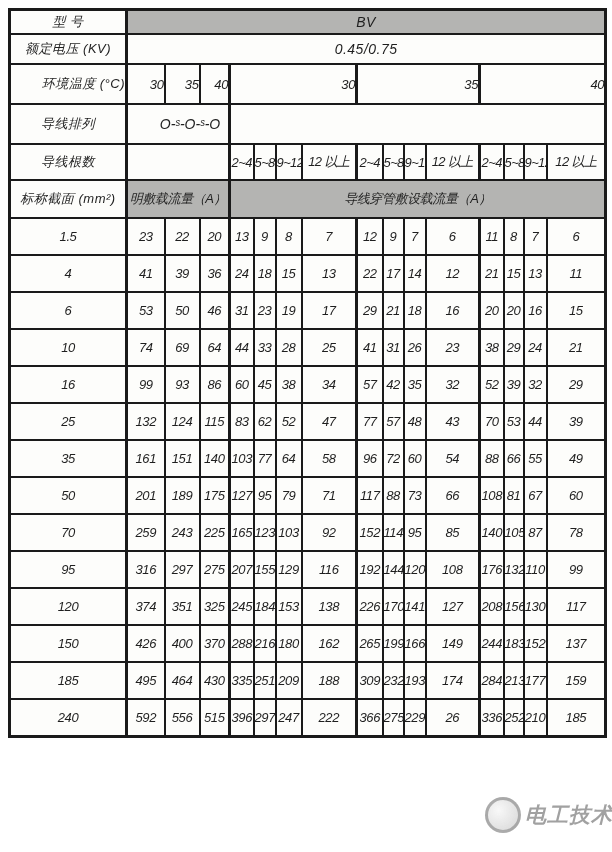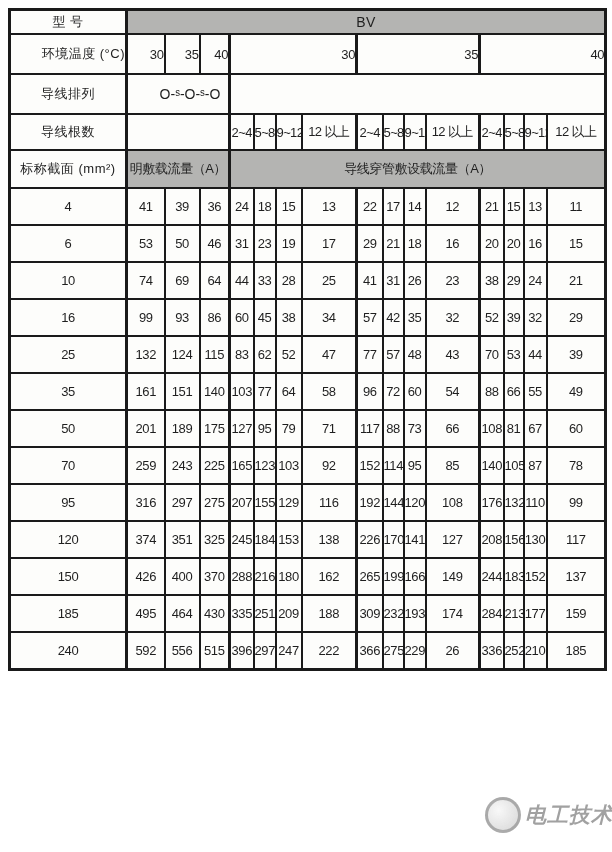--- a/index.html
+++ b/index.html
@@ -9,20 +9,21 @@
   }
   html,body{margin:0;padding:0;}
   body{
     width:612px;height:852px;background:#ffffff;position:relative;overflow:hidden;
     font-family:"Liberation Sans","DejaVu Sans",sans-serif;
   }
   table{
     border-collapse:collapse;table-layout:fixed;
     width:596px;margin:8px;
     border:3px solid var(--line);
+    font-style:italic;
   }
   td{
     border:2px solid var(--line);
     background:var(--cellbg);
     text-align:center;vertical-align:middle;
     padding:0;color:#1f1f1f;
     font-size:13px;letter-spacing:-0.4px;
     overflow:hidden;white-space:nowrap;
   }
   td.lab{font-size:13px;letter-spacing:0.5px;}
@@ -78,20 +79,24 @@
     <col style="width:24px">
       <col style="width:20px">
       <col style="width:23px">
       <col style="width:59px">
   </colgroup>
   <tbody>
     <tr class="r-type">
       <td class="lab thickR">型  号</td>
       <td colspan="15" class="gray big">BV</td>
     </tr>
+    <tr class="r-volt">
+      <td class="lab thickR">额定电压 (KV)</td>
+      <td colspan="15" class="big">0.45/0.75</td>
+    </tr>
     <tr class="r-atemp">
       <td class="lab thickR">环境温度 (°C)</td>
       <td>30</td>
       <td>35</td>
       <td class="thickR">40</td>
       <td colspan="4" class="thickR">30</td>
       <td colspan="4" class="thickR">35</td>
       <td colspan="4">40</td>
     </tr>
     <tr class="r-arr">
@@ -115,20 +120,38 @@
       <td class="cnt">9~12</td>
       <td class="cnt">12 以上</td>
     </tr>
     <tr class="r-sect">
       <td class="lab thickR">标称截面 (mm²)</td>
       <td colspan="3" class="gray thickR">明敷载流量（A）</td>
       <td colspan="12" class="gray">导线穿管敷设载流量（A）</td>
     </tr>
   </tbody>
   <tbody>
+      <tr>
+        <td class="thickR">1.5</td>
+        <td>23</td>
+        <td>22</td>
+        <td class="thickR">20</td>
+        <td>13</td>
+        <td>9</td>
+        <td>8</td>
+        <td class="thickR">7</td>
+        <td>12</td>
+        <td>9</td>
+        <td>7</td>
+        <td class="thickR">6</td>
+        <td>11</td>
+        <td>8</td>
+        <td>7</td>
+        <td>6</td>
+      </tr>
       <tr>
         <td class="thickR">4</td>
         <td>41</td>
         <td>39</td>
         <td class="thickR">36</td>
         <td>24</td>
         <td>18</td>
         <td>15</td>
         <td class="thickR">13</td>
         <td>22</td>

